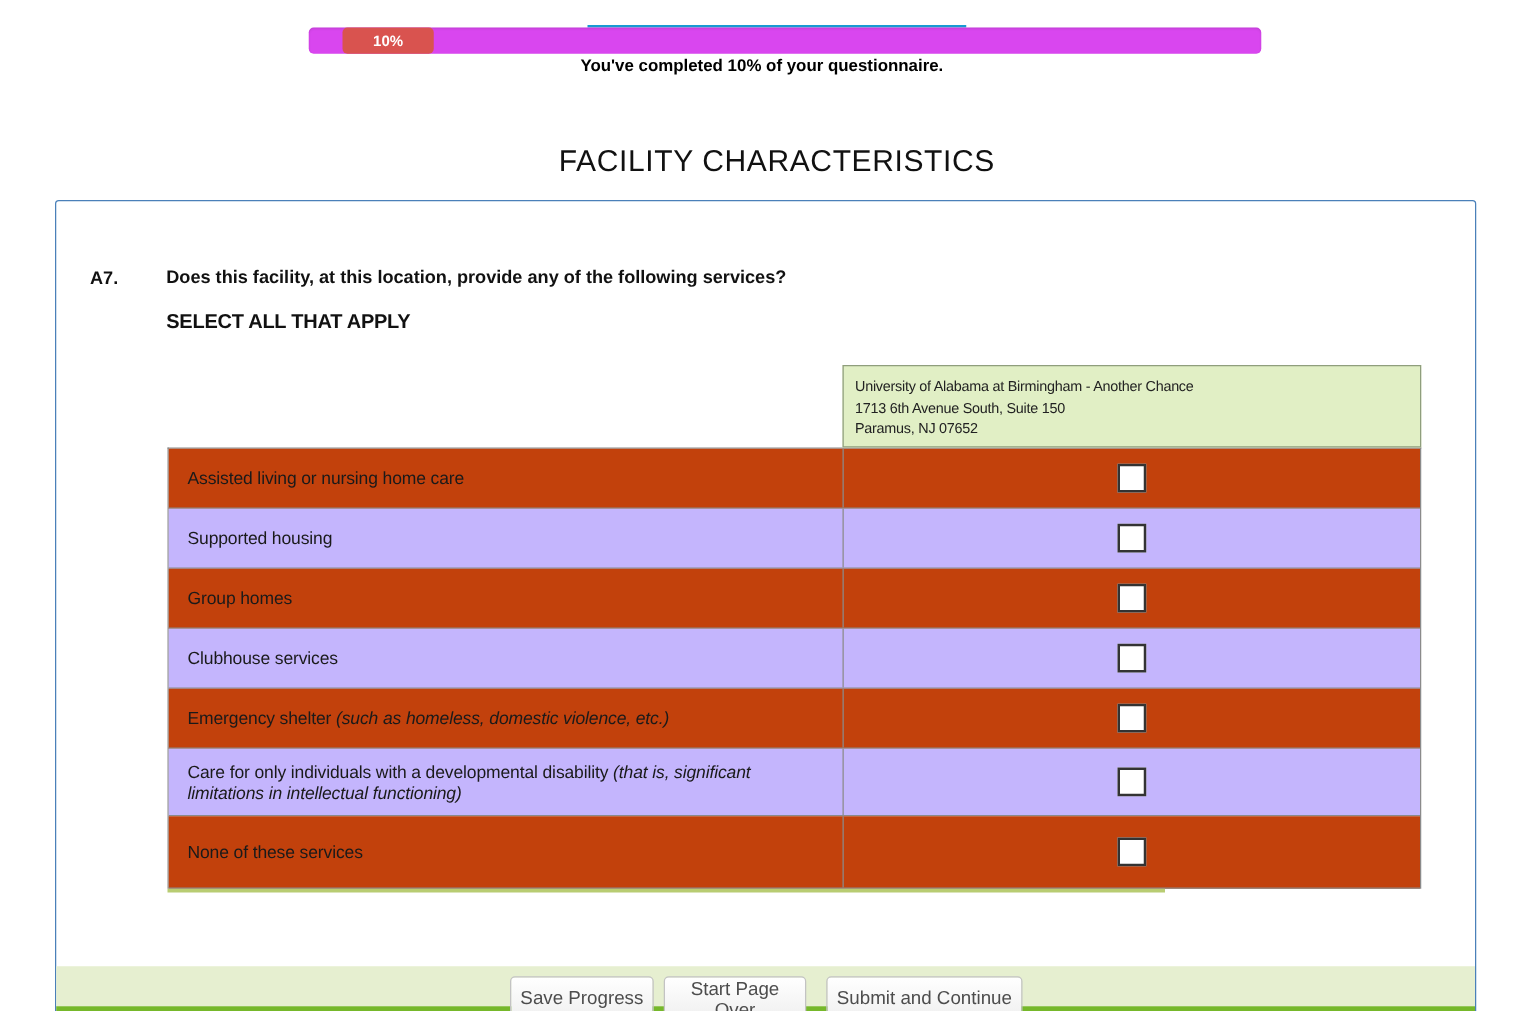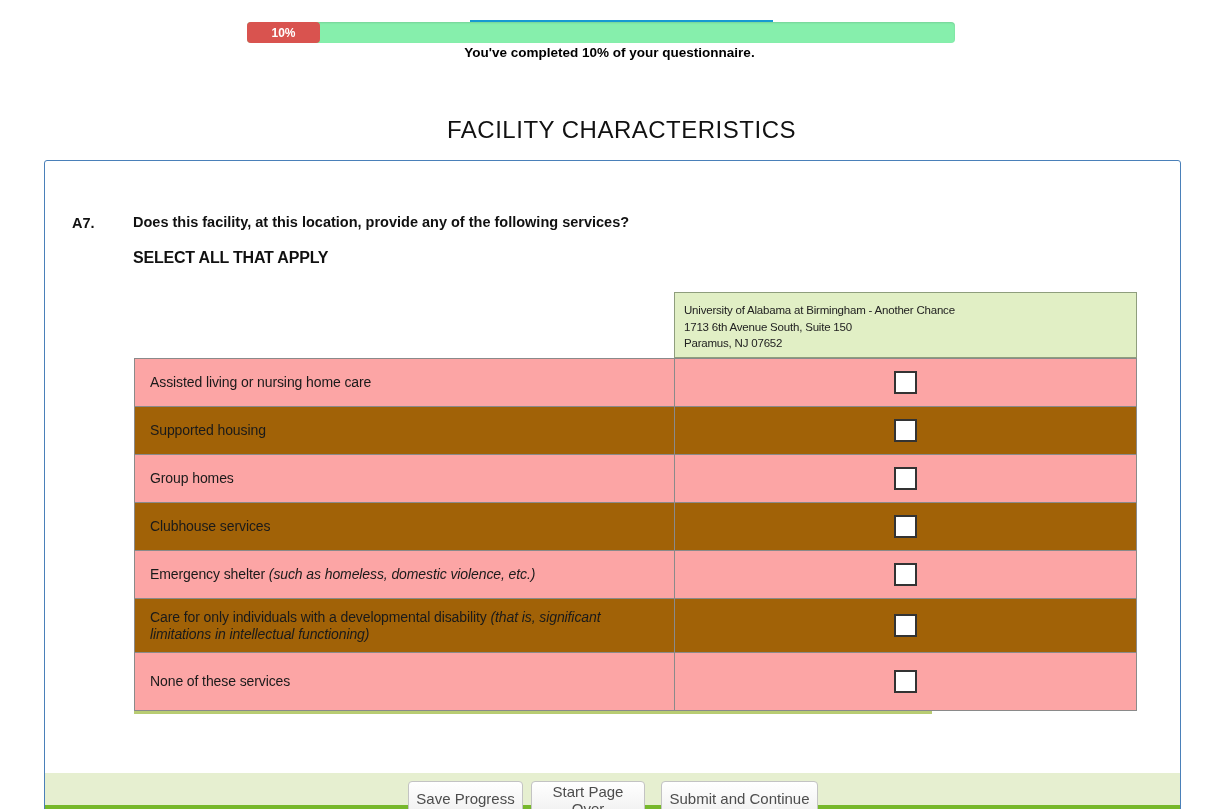--- a/index.html
+++ b/index.html
@@ -5,23 +5,24 @@
   * { box-sizing: border-box; }
   html,body { margin:0; padding:0; }
   body {
     width:1219px; height:809px; position:relative; overflow:hidden;
     background:#ffffff; font-family:"Liberation Sans", sans-serif; color:#000;
   }
 
   
   .top-accent-line { position:absolute; left:470px; top:20px; width:303px; height:2px; background:#189ad2; }
   .progress-track {
-    position:absolute; left:247px; top:22px; width:708px; height:21px;
-    background:#86efac; border-radius:4px;
+    position:absolute; left:247px; top:22px; width:762px; height:21px;
+    background:#d946ef; border-radius:4px;
     box-shadow: inset 0 1px 2px rgba(0,0,0,0.12);
+    padding-left: 27px;
   }
   .progress-fill {
     width:73px; height:21px; background:#d9534f; border-radius:4px;
     display:flex; align-items:center; justify-content:center;
     color:#fff; font-size:12px; font-weight:bold;
   }
   .completed-text {
     position:absolute; left:0; top:45px; width:100%; text-align:center;
     font-size:13.5px; font-weight:bold; color:#000;
   }
@@ -55,22 +56,22 @@
   .header-row { display:flex; }
   .header-spacer { width:540px; }
   .facility-header {
     width:463px; height:66px; background:#e1efc5;
     border:1px solid #8f9e7d; padding:9px 10px 6px 9px;
     font-size:11.5px; line-height:16.5px; letter-spacing:-0.2px; color:#222;
   }
   .rows-wrap {
     border-left:1px solid #8a8a8a; border-right:1px solid #8a8a8a; border-top:1px solid #8a8a8a;
   }
-  .t-row { display:flex; min-height:48px; border-bottom:1px solid #8a8a8a; background:#fca5a5; }
-  .t-row.shaded { background:#a16207; }
+  .t-row { display:flex; min-height:48px; border-bottom:1px solid #8a8a8a; background:#c2410c; }
+  .t-row.shaded { background:#c4b5fd; }
   .t-row:nth-child(6) { min-height:54px; }
   .t-row:nth-child(7) { min-height:58px; }
   .label-cell {
     width:540px; border-right:1px solid #8a8a8a;
     display:flex; align-items:center; padding:6px 12px 6px 15px;
     font-size:14px; letter-spacing:-0.1px; color:#1a1a1a; line-height:17px;
   }
   .label-cell .ital { font-style:italic; }
   .check-cell { flex:1; display:flex; align-items:center; justify-content:center; }
   .checkbox {

